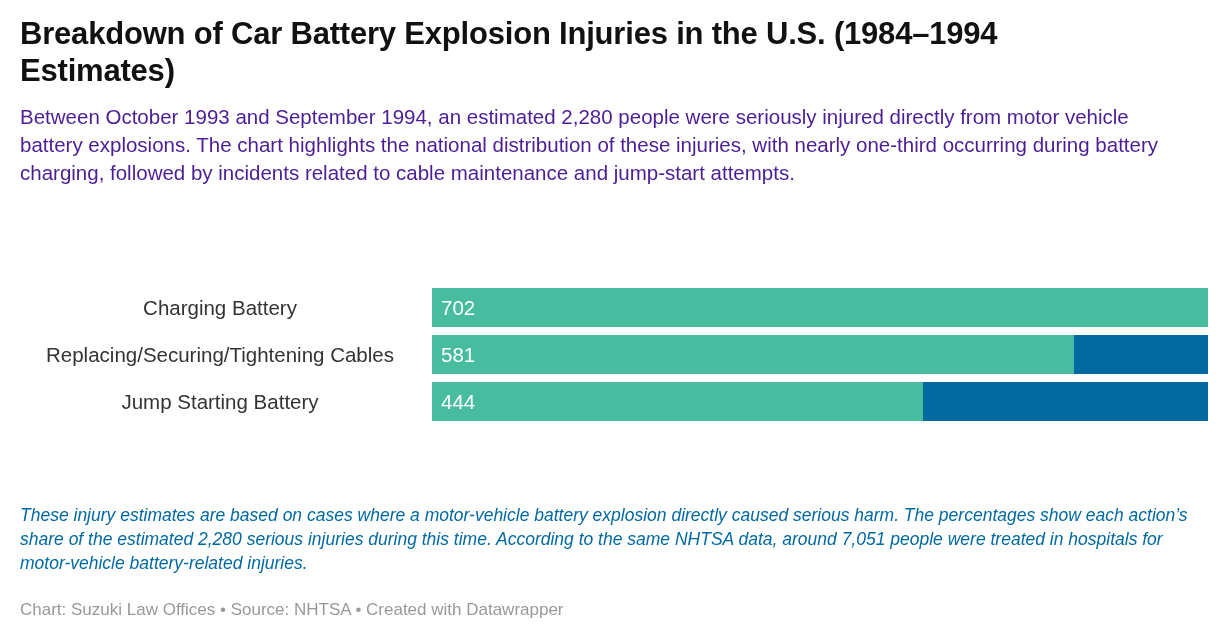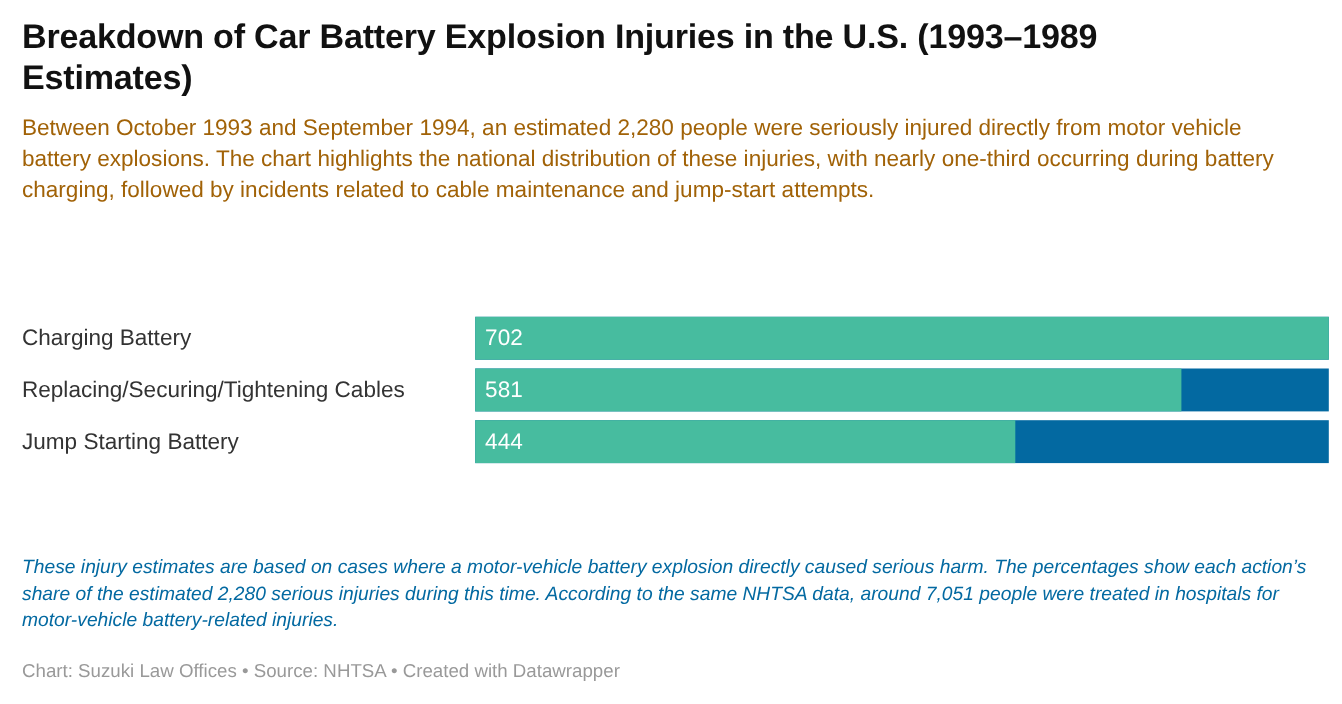--- a/index.html
+++ b/index.html
@@ -27,21 +27,21 @@
     line-height: 1.18;
     letter-spacing: -0.2px;
     color: #111111;
     margin: 0;
     padding-top: 16px;
     max-width: 1120px;
   }
   .chart-description {
     font-size: 20.5px;
     line-height: 1.36;
-    color: #a16207;
+    color: #4c1d95;
     margin: 0;
     padding-top: 14px;
     max-width: 1176px;
   }
   .bars-area {
     position: absolute;
     left: 20px;
     top: 288px;
     width: 1188px;
   }
@@ -50,21 +50,21 @@
     align-items: stretch;
     height: 39px;
     margin-bottom: 8px;
   }
   .bar-row:last-child {
     margin-bottom: 0;
   }
   .bar-label {
     width: 412px;
     flex: 0 0 412px;
-    text-align: left;
+    text-align: center;
     font-size: 20.5px;
     color: #333333;
     line-height: 39px;
     padding-right: 12px;
     box-sizing: border-box;
     white-space: nowrap;
     overflow: hidden;
   }
   .bar-track {
     position: relative;
@@ -104,21 +104,21 @@
     top: 600px;
     font-size: 17px;
     color: #999999;
   }
 </style>
 </head>
 <body>
 
 <div class="chart-wrap">
 
-  <h1 class="chart-title">Breakdown of Car Battery Explosion Injuries in the U.S. (1993–1989 Estimates)</h1>
+  <h1 class="chart-title">Breakdown of Car Battery Explosion Injuries in the U.S. (1984–1994 Estimates)</h1>
 
   <p class="chart-description">Between October 1993 and September 1994, an estimated 2,280 people were seriously injured directly from motor vehicle battery explosions. The chart highlights the national distribution of these injuries, with nearly one-third occurring during battery charging, followed by incidents related to cable maintenance and jump-start attempts.</p>
 
   <div class="bars-area">
       <div class="bar-row">
         <div class="bar-label">Charging Battery</div>
         <div class="bar-track">
           <div class="bar-fill" style="width: 100%; background: rgb(71, 188, 159);"></div>
           <div class="bar-value">702</div>
         </div>

